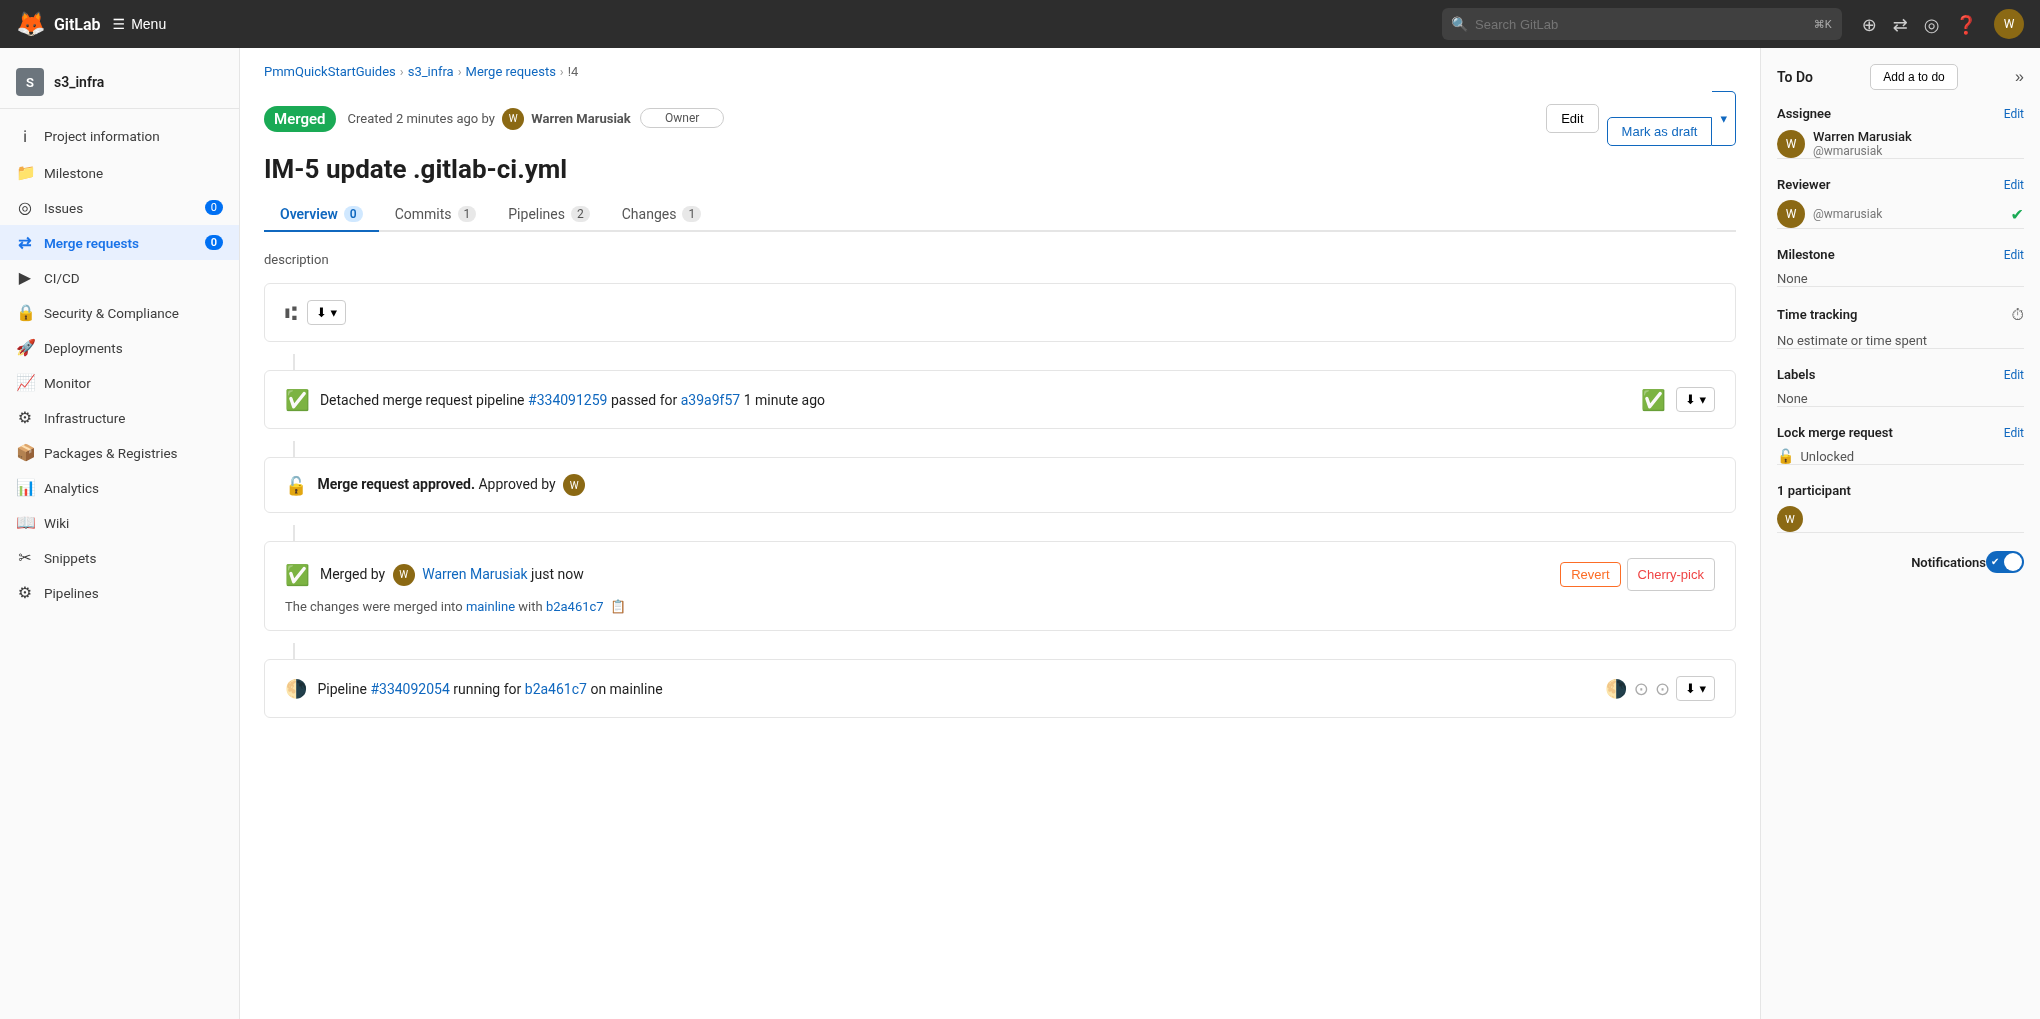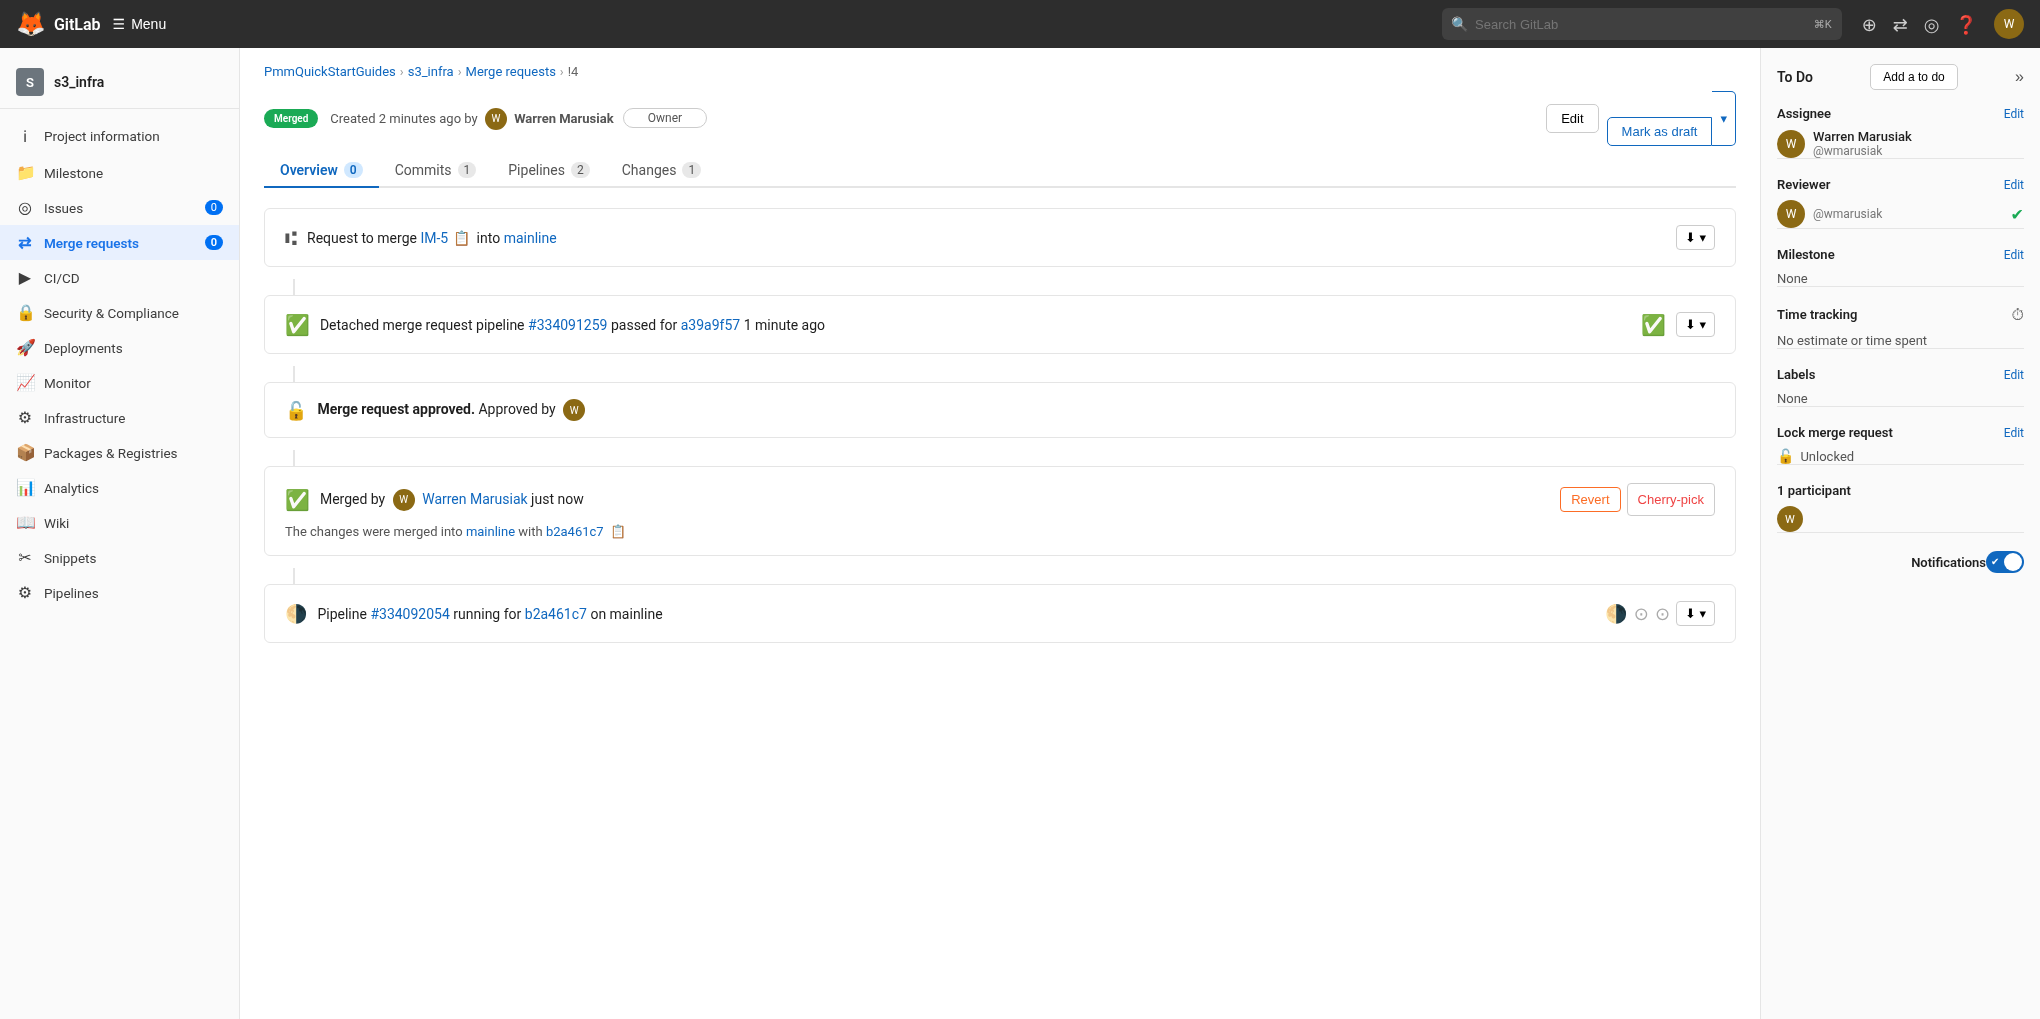--- a/index.html
+++ b/index.html
@@ -71,21 +71,21 @@
 
     
     .breadcrumb { font-size: 13px; color: #666; margin-bottom: 12px; display: flex; align-items: center; gap: 4px; }
     .breadcrumb a { color: #1068bf; text-decoration: none; }
     .breadcrumb .sep { color: #999; }
 
     
     .mr-header { display: flex; align-items: center; gap: 12px; margin-bottom: 8px; }
     .status-badge {
       background: #1aaa55; color: #fff; padding: 4px 10px; border-radius: 14px;
-      font-size: 10px; font-weight: 600;
+      font-size: 15px; font-weight: 600;
     }
     .mr-meta { font-size: 13px; color: #555; }
     .mr-actions { margin-left: auto; display: flex; gap: 8px; align-items: center; }
     .btn-edit { border: 1px solid #ccc; background: #fff; padding: 6px 14px; border-radius: 5px; cursor: pointer; font-size: 13px; }
     .btn-draft { border: 1px solid #1068bf; background: #fff; color: #1068bf; padding: 6px 14px; border-radius: 5px 0 0 5px; cursor: pointer; font-size: 13px; margin-top: 26px; }
     .btn-dropdown { border: 1px solid #1068bf; background: #fff; color: #1068bf; padding: 6px 8px; border-radius: 0 5px 5px 0; cursor: pointer; font-size: 13px; border-left: none; }
 
     .mr-title { font-size: 26px; font-weight: 700; margin-bottom: 14px; color: #1f1f1f; }
 
     
@@ -304,49 +304,46 @@
       </span>
       <div class="mr-actions">
         <button class="btn-edit">Edit</button>
         <div style="display:flex;">
           <button class="btn-draft">Mark as draft</button>
           <button class="btn-dropdown">▾</button>
         </div>
       </div>
     </div>
 
+    <h1 class="mr-title">IM-5 update .gitlab-ci.yml</h1>
 
     <div class="tabs">
       <div class="tab active">
         <span>Overview</span>
         <span class="tab-count">0</span>
       </div>
       <div class="tab">
         <span>Commits</span>
         <span class="tab-count">1</span>
       </div>
       <div class="tab">
         <span>Pipelines</span>
         <span class="tab-count">2</span>
       </div>
       <div class="tab">
         <span>Changes</span>
         <span class="tab-count">1</span>
       </div>
     </div>
 
+    <p class="description-text">description</p>
 
     <div class="activity-card">
       <div class="card-row">
         <span class="merge-icon">⑆</span>
-        <span class="card-text">
-          Request to merge <a>IM-5</a>
-          <span style="margin:0 2px;">📋</span>
-          into <a>mainline</a>
-        </span>
         <div class="card-actions">
           <button class="icon-btn">⬇ ▾</button>
         </div>
       </div>
     </div>
 
     <div class="connector"></div>
 
     <div class="activity-card">
       <div class="pipeline-row">

